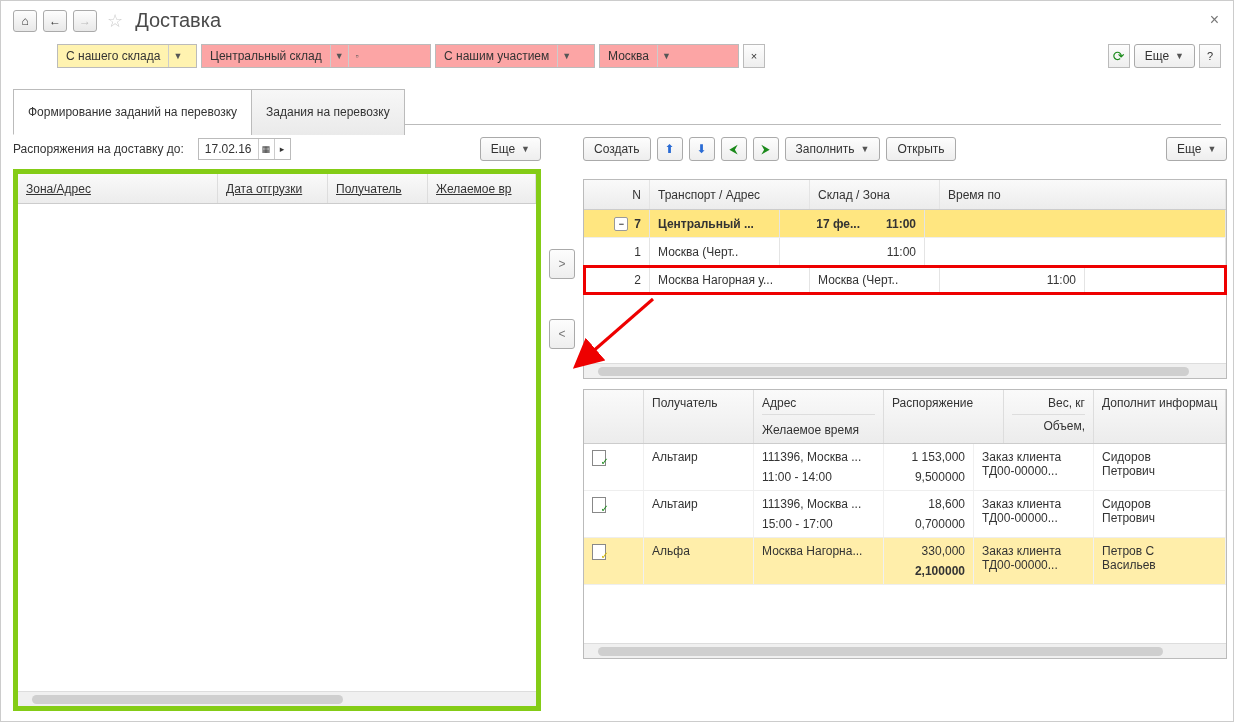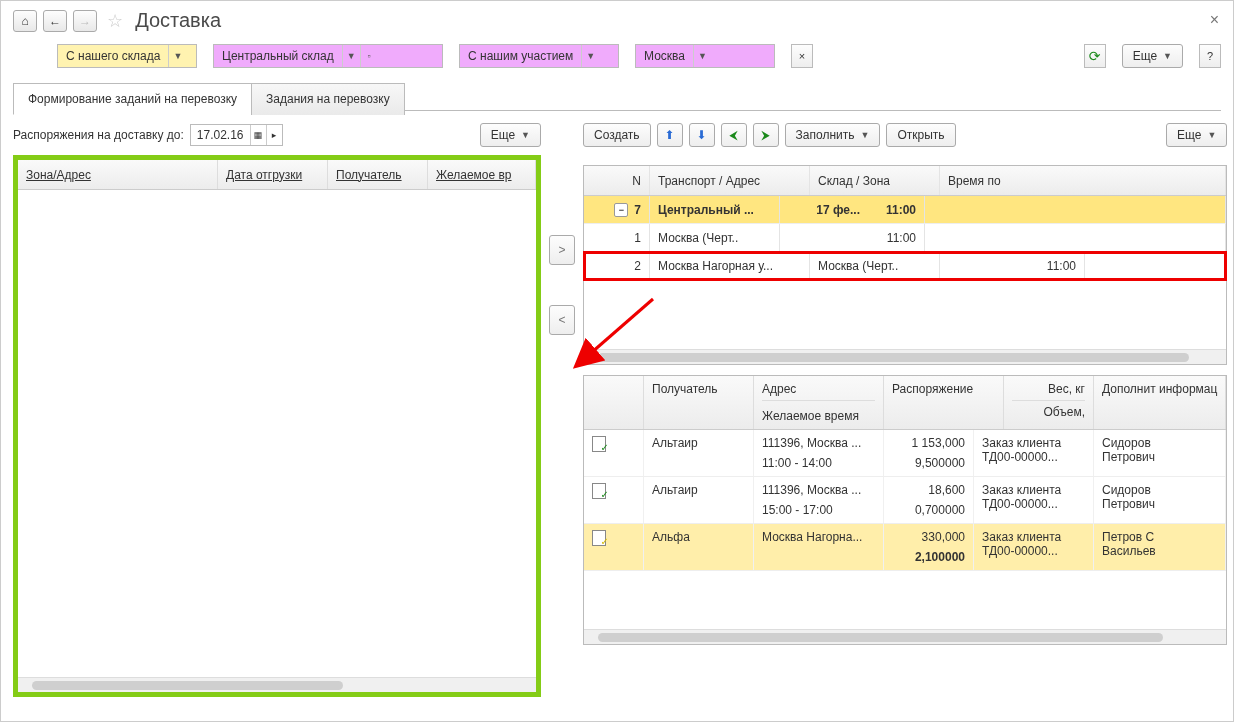--- a/index.html
+++ b/index.html
@@ -4,35 +4,35 @@
 <style>
 * { box-sizing: border-box; margin: 0; padding: 0; }
 body { font-family: Arial, sans-serif; font-size: 12px; color: #333; background: #fff; }
 .page { width: 1234px; height: 722px; border: 1px solid #ccc; position: relative; padding: 8px 12px; }
 .titlebar { display: flex; align-items: center; gap: 6px; margin-bottom: 12px; }
 .nav-btn { width: 24px; height: 22px; border: 1px solid #aaa; background: linear-gradient(#fdfdfd,#e8e8e8); border-radius: 3px; display: inline-flex; align-items: center; justify-content: center; font-size: 12px; cursor: pointer; }
 .nav-btn.disabled { color: #bbb; }
 .star { font-size: 18px; color: #ccc; margin-left: 4px; cursor: pointer; }
 .title { font-size: 20px; color: #4a4a4a; margin-left: 6px; }
 .close-x { position: absolute; top: 10px; right: 14px; font-size: 16px; color: #777; cursor: pointer; }
-.toolbar1 { display: flex; align-items: center; gap: 16px; margin-bottom: 10px; padding-left: 44px; }
-.combo { display: inline-flex; align-items: center; height: 24px; border: 1px solid #bbb; background: #f0abfc; }
+.toolbar1 { display: flex; align-items: center; gap: 4px; margin-bottom: 10px; padding-left: 44px; }
+.combo { display: inline-flex; align-items: center; height: 24px; border: 1px solid #bbb; background: #fca5a5; }
 .combo.yellow { background: #fff3b0; }
 .combo .txt { padding: 0 8px; white-space: nowrap; overflow: hidden; text-overflow: ellipsis; }
 .combo .dd { width: 18px; border-left: 1px solid #ccc; display: inline-flex; align-items: center; justify-content: center; font-size: 9px; color: #555; cursor: pointer; height: 100%; }
 .icon-btn { width: 22px; height: 24px; border: 1px solid #bbb; background: linear-gradient(#fdfdfd,#eee); display: inline-flex; align-items: center; justify-content: center; cursor: pointer; font-size: 11px; }
 .spacer { flex: 1; }
 .btn { height: 24px; border: 1px solid #aaa; background: linear-gradient(#fdfdfd,#eee); border-radius: 3px; padding: 0 10px; display: inline-flex; align-items: center; gap: 6px; cursor: pointer; }
 .btn .dd { font-size: 9px; color: #555; }
 .tabs { display: flex; border-bottom: 1px solid #bbb; margin-bottom: 4px; }
-.tab { padding: 8px 14px; border: 1px solid #bbb; border-bottom: none; background: linear-gradient(#f7f7f7,#eaeaea); margin-right: -1px; cursor: pointer; position: relative; top: 5px; }
+.tab { padding: 15px 14px; border: 1px solid #bbb; border-bottom: none; background: linear-gradient(#f7f7f7,#eaeaea); margin-right: -1px; cursor: pointer; position: relative; top: 11px; }
 .tab.active { background: #fff; border-bottom: 1px solid #fff; }
 .content { display: flex; gap: 6px; height: 582px; }
 .left-pane { flex: 0 0 528px; display: flex; flex-direction: column; }
-.left-top { display: flex; align-items: center; gap: 6px; margin: 8px 0; }
+.left-top { display: flex; align-items: center; gap: 14px; margin: 8px 0; }
 .date-input { display: inline-flex; border: 1px solid #bbb; height: 22px; align-items: center; }
 .date-input .txt { padding: 0 6px; }
 .date-input .ctl { width: 16px; height: 100%; border-left: 1px solid #ccc; display: inline-flex; align-items: center; justify-content: center; font-size: 9px; cursor: pointer; }
 .grid { border: 5px solid #84cc16; flex: 1; display: flex; flex-direction: column; position: relative; text-decoration: underline; }
 .grid-hdr { display: flex; background: linear-gradient(#fafafa,#ececec); border-bottom: 1px solid #ccc; height: 30px; align-items: center; }
 .grid-hdr .col { padding: 0 8px; border-right: 1px solid #ddd; height: 100%; display: flex; align-items: center; overflow: hidden; white-space: nowrap; }
 .grid-body { flex: 1; overflow: hidden; }
 .hscroll { height: 15px; background: #f0f0f0; border-top: 1px solid #ddd; position: relative; }
 .hscroll .thumb { position: absolute; left: 14px; top: 3px; width: 60%; height: 9px; background: #cfcfcf; border-radius: 5px; }
 .mid-col { flex: 0 0 30px; display: flex; flex-direction: column; align-items: center; justify-content: flex-start; gap: 40px; padding-top: 120px; }

